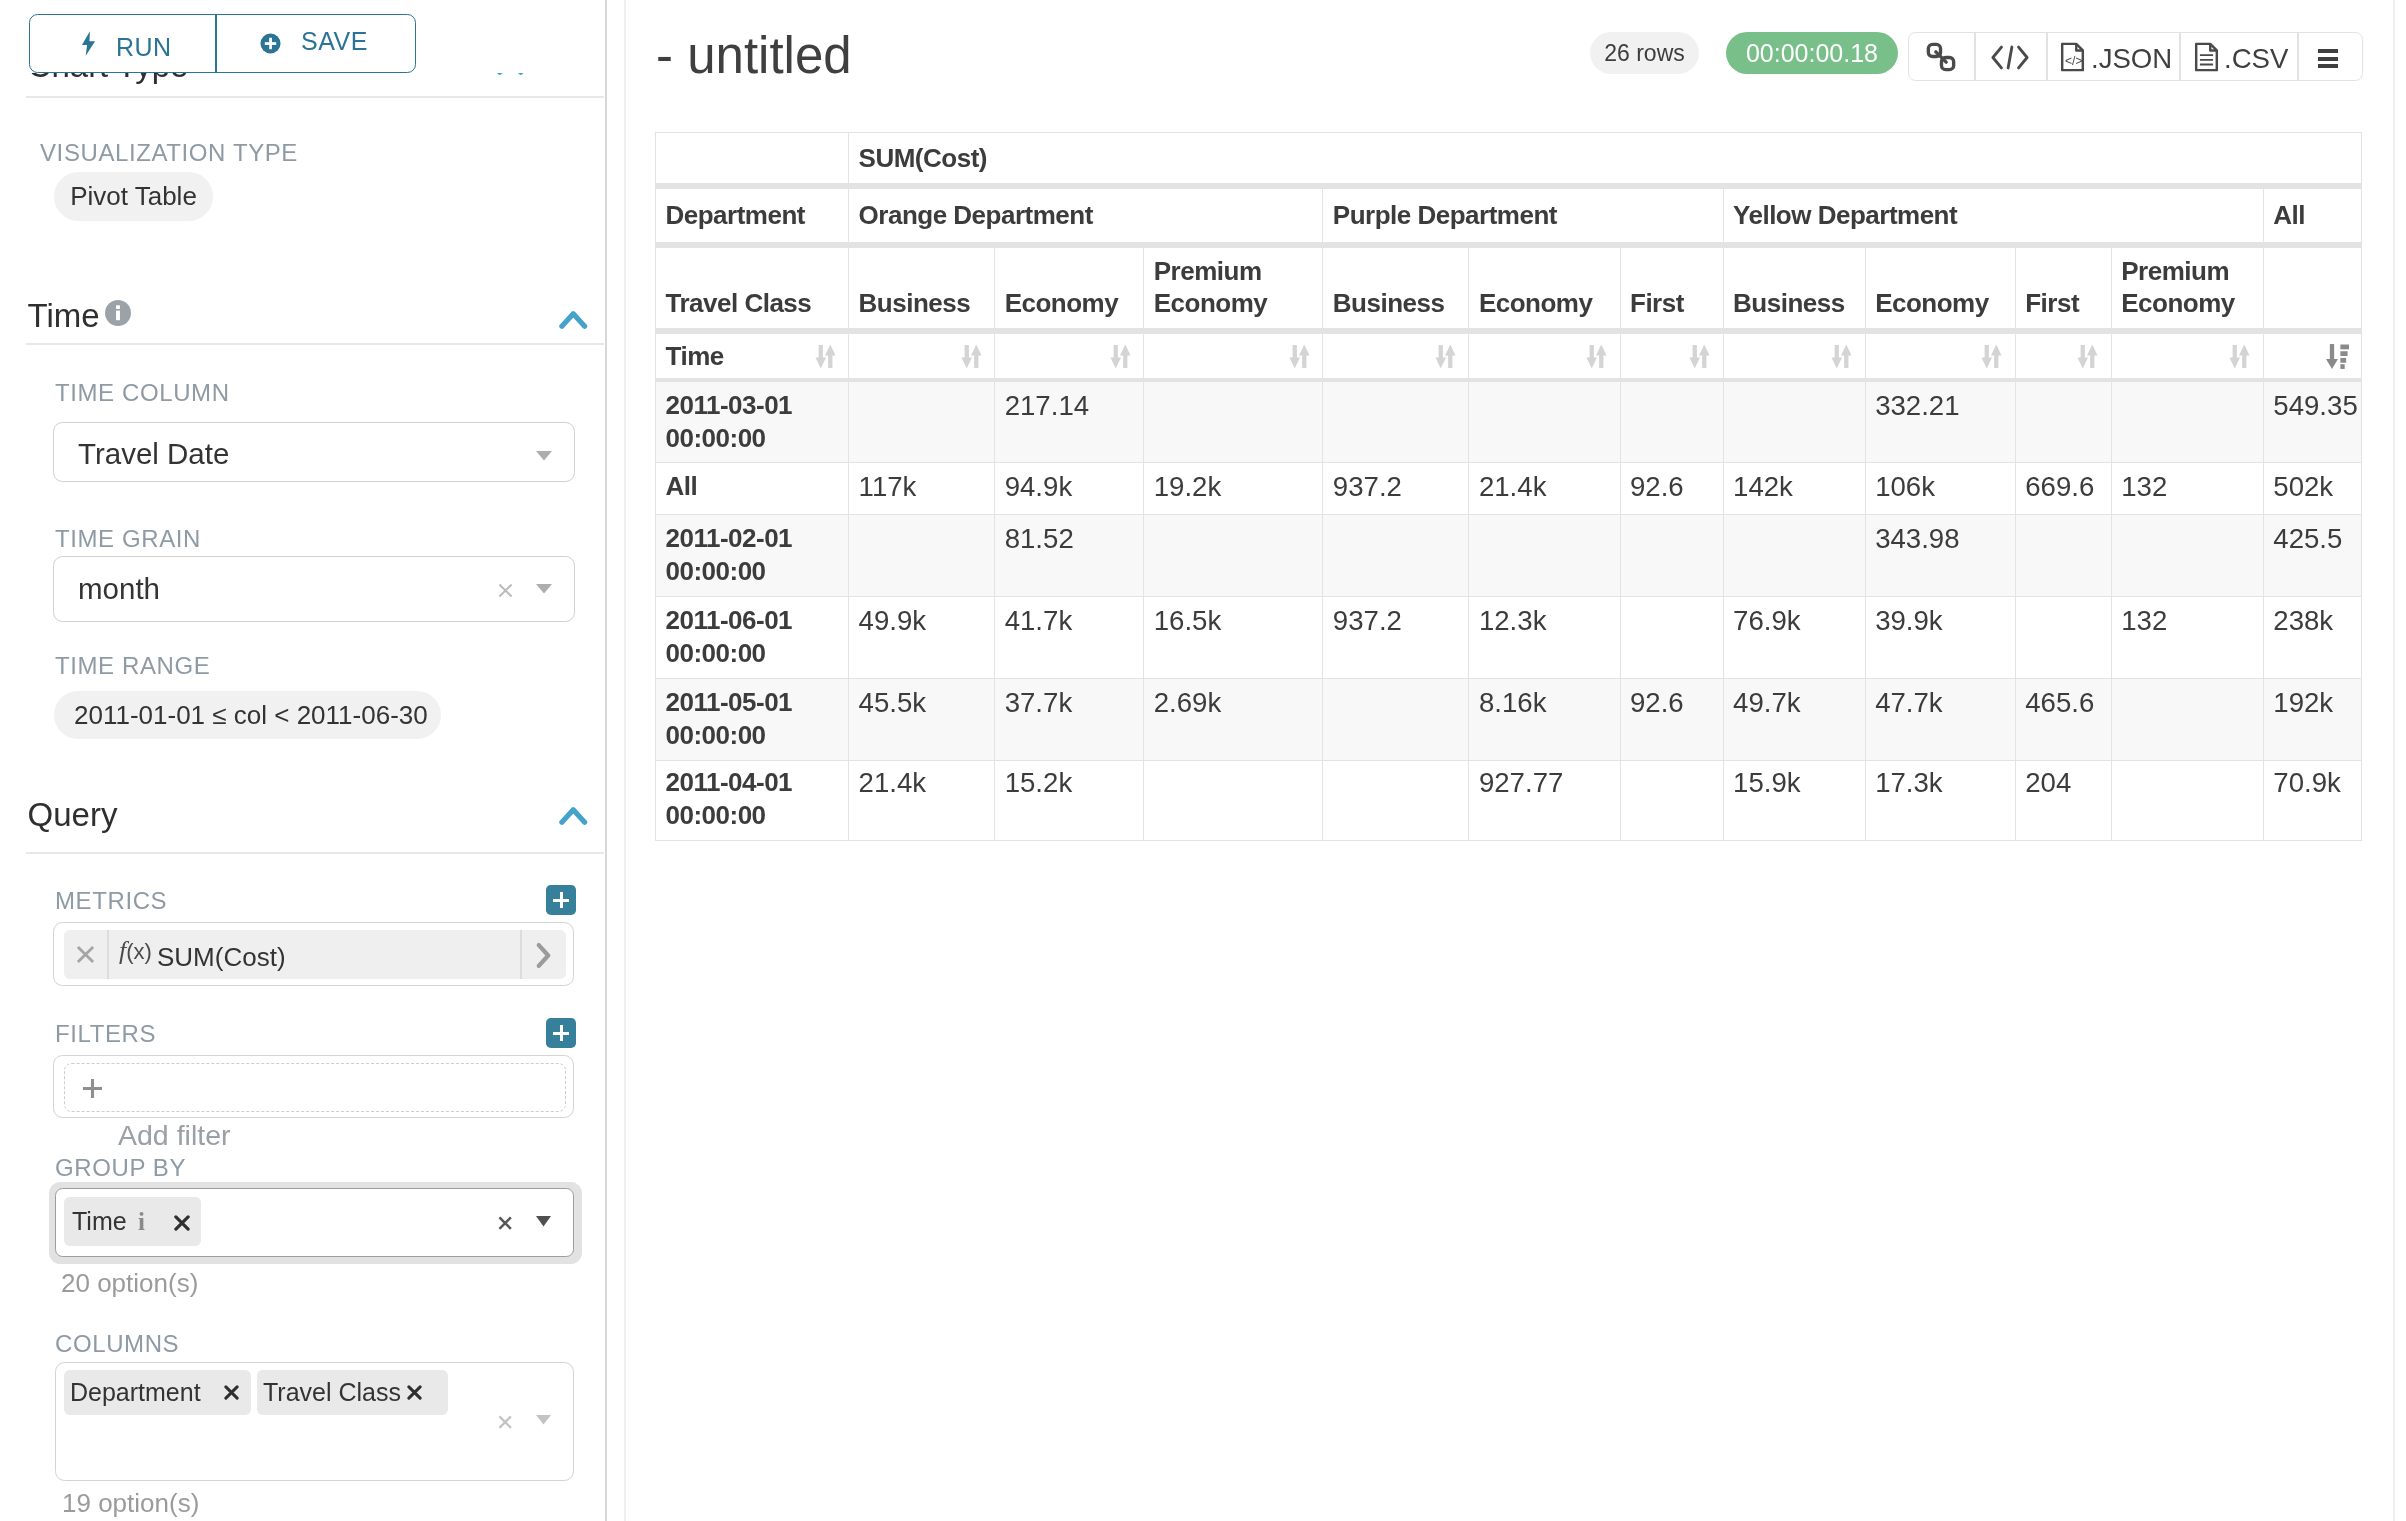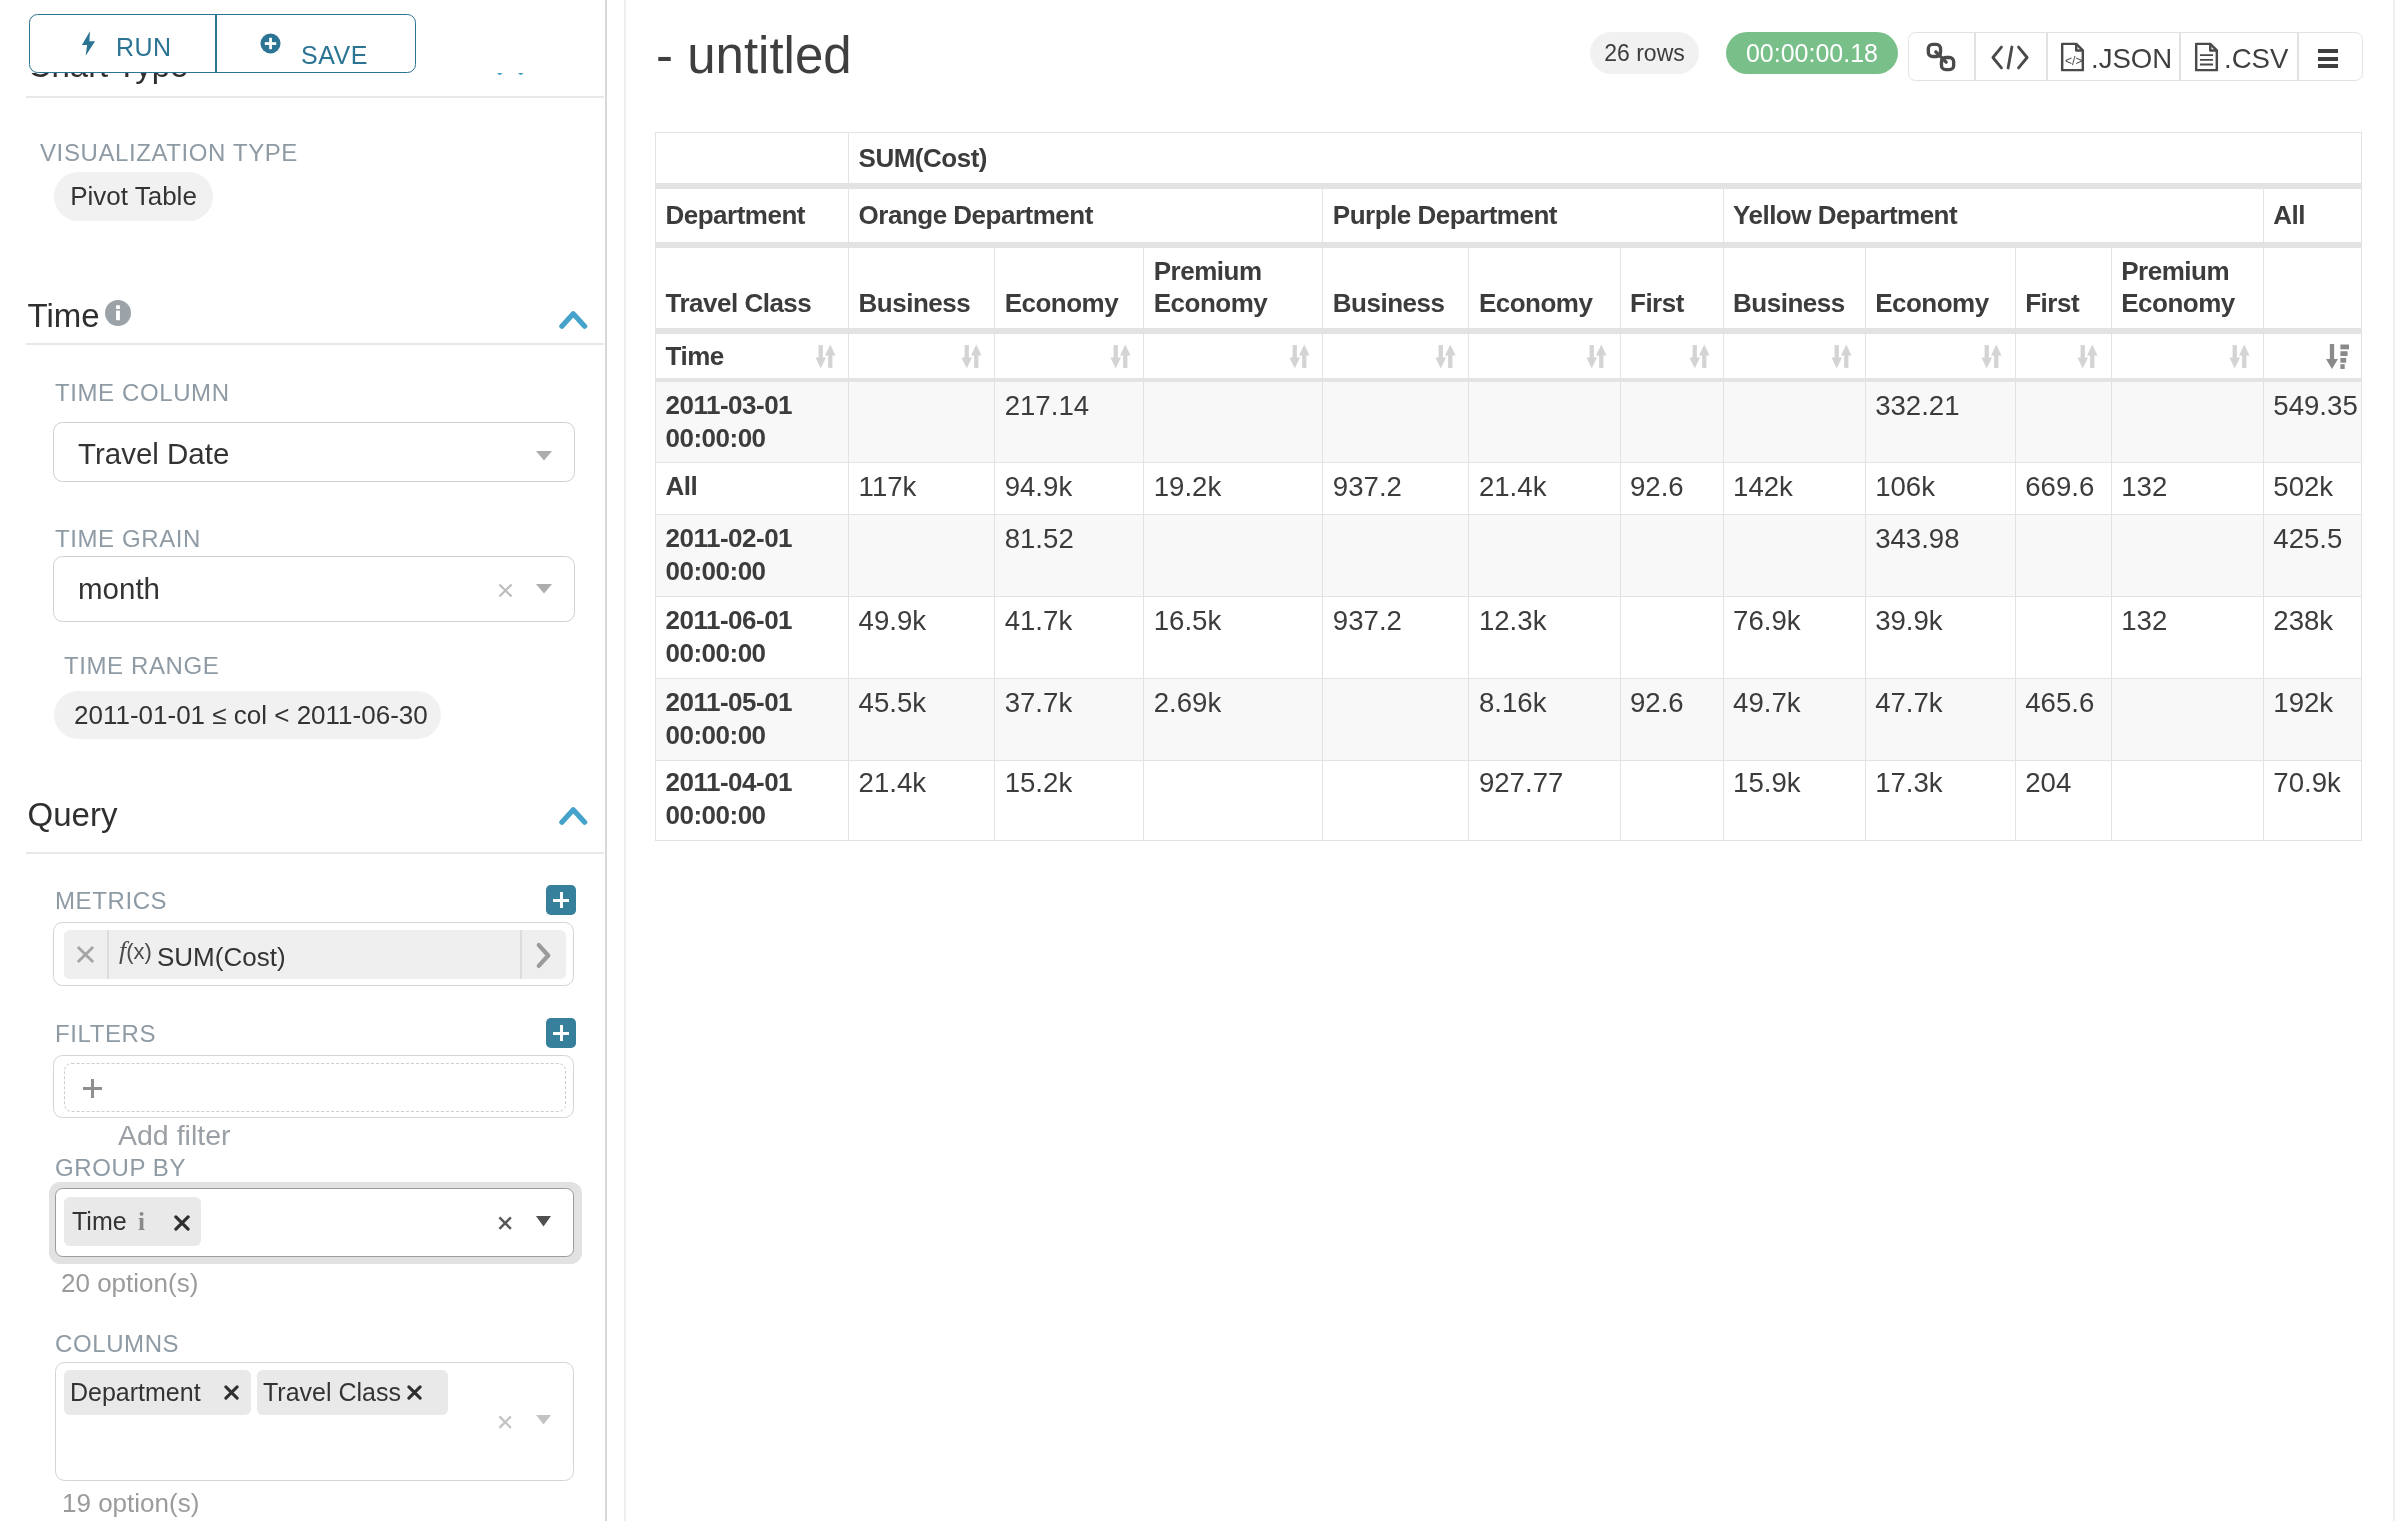--- a/index.html
+++ b/index.html
@@ -55,21 +55,21 @@
     <div class="abs" style="left:215px;top:14.3px;width:1.9px;height:59px;background:#2b7493;"></div>
     <svg class="abs" width="15" height="25" style="left:81px;top:31px;" viewBox="0 0 16 26">
       <path d="M9.5,0 L1,14.5 L6.5,14.5 L5,26 L15,10.5 L9,10.5 Z" fill="#2b7493"></path>
     </svg>
     <div class="abs" style="left:116px;top:33px;font-size:25px;letter-spacing:0.5px;color:#2b7493;font-weight:400;">RUN</div>
     <svg class="abs" width="21" height="21" style="left:260px;top:33px;" viewBox="0 0 22 22">
       <circle cx="11" cy="11" r="10.5" fill="#2b7493"></circle>
       <rect x="5" y="9.6" width="12" height="2.9" fill="#fff"></rect>
       <rect x="9.6" y="5" width="2.9" height="12" fill="#fff"></rect>
     </svg>
-    <div class="abs" style="left:301px;top:41px;font-size:25px;letter-spacing:0.5px;color:#2b7493;font-weight:400;">SAVE</div>
+    <div class="abs" style="left:301px;top:27px;font-size:25px;letter-spacing:0.5px;color:#2b7493;font-weight:400;">SAVE</div>
 
     <div class="abs hr" style="left:26px;top:96px;width:578px;"></div>
 
     <div class="abs label" style="left:40px;top:139px;">VISUALIZATION TYPE</div>
     <div class="abs pill-lite" style="left:54px;top:172px;width:159px;height:49px;font-size:26px;line-height:49px;text-align:center;">Pivot Table</div>
 
     <div class="abs sechdr" style="left:27.6px;top:297px;">Time</div>
     <svg class="abs" width="26" height="26" style="left:105px;top:300px;" viewBox="0 0 27 27">
       <circle cx="13.5" cy="13.5" r="13.5" fill="#9ba2a8"></circle>
       <rect x="11.5" y="11" width="4" height="10" fill="#fff"></rect>
@@ -90,21 +90,21 @@
     <div class="abs label" style="left:55px;top:525px;">TIME GRAIN</div>
     <div class="abs selbox" style="left:53px;top:556px;width:522px;height:66px;"></div>
     <div class="abs" style="left:78px;top:556px;width:190px;height:66px;line-height:66px;font-size:29.5px;color:#333;">month</div>
     <svg class="abs" width="15" height="15" style="left:498px;top:583px;" viewBox="0 0 16 16">
       <path d="M1.5,1.5 L14.5,14.5 M14.5,1.5 L1.5,14.5" stroke="#bcbcbc" stroke-width="2.2"></path>
     </svg>
     <svg class="abs" width="16" height="9.5" style="left:536px;top:584px;" viewBox="0 0 17 10">
         <polygon points="0,0 17,0 8.5,10" fill="#adadad"></polygon>
       </svg>
 
-    <div class="abs label" style="left:64px;top:652px;">TIME RANGE</div>
+    <div class="abs label" style="left:55px;top:652px;">TIME RANGE</div>
     <div class="abs pill-lite" style="left:54px;top:691px;width:387px;height:48px;font-size:26px;line-height:48px;padding-left:20px;border-radius:24px;white-space:nowrap;">2011-01-01 ≤ col &lt; 2011-06-30</div>
 
     <div class="abs sechdr" style="left:27.6px;top:796px;">Query</div>
     <svg class="abs" width="28.5" height="21" style="left:559px;top:805px;" viewBox="0 0 30 22">
       <polyline points="3,18 15,5 27,18" fill="none" stroke="#45a3cb" stroke-width="5.5" stroke-linecap="round" stroke-linejoin="round"></polyline>
     </svg>
     <div class="abs hr" style="left:26px;top:852px;width:578px;"></div>
 
     <div class="abs label" style="left:55px;top:887px;">METRICS</div>
     <div class="abs plusbtn" style="left:546px;top:885px;"></div>

